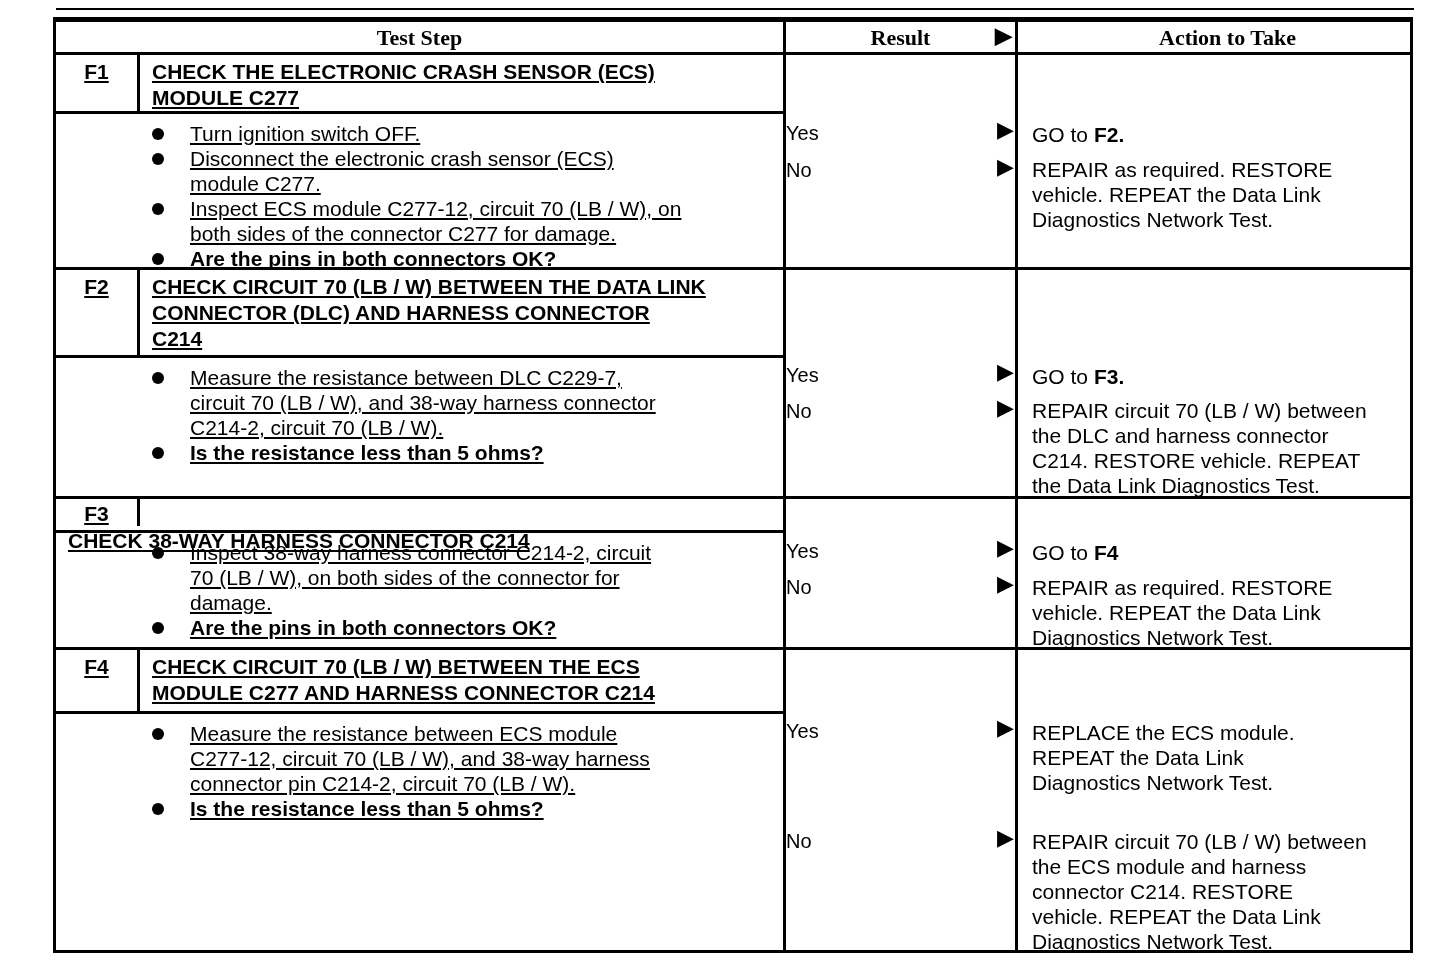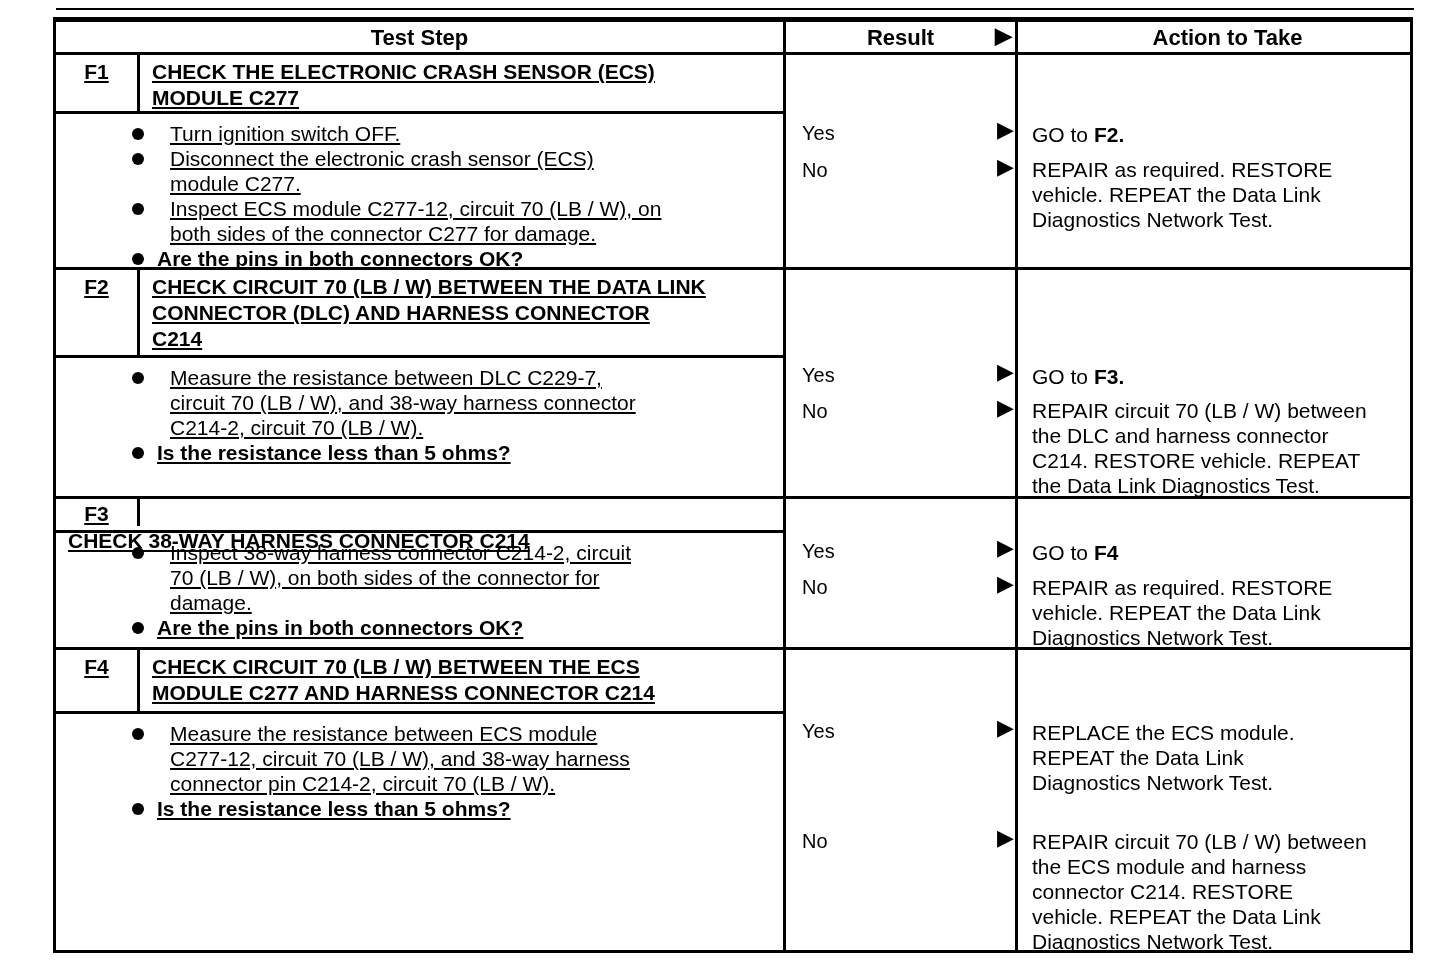--- a/index.html
+++ b/index.html
@@ -8,43 +8,43 @@
 
   .top-rule { position:absolute; left:56px; top:8px; width:1358px; height:2px; background:#000; }
 
   .dtable {
     position:absolute; left:53px; top:17px; width:1360px; height:936px;
     border:3px solid #000; border-top:5px solid #000;
     display:flex; flex-direction:column;
   }
 
   
-  .thead { display:flex; height:33px; border-bottom:3px solid #000; font-weight:bold; font-size:22px; }
+  .thead { display:flex; height:33px; border-bottom:3px solid #000; font-weight:bold; font-size:22px;font-family:Liberation Serif, serif; }
   .thead .hL { width:730px; border-right:3px solid #000; text-align:center; padding-top:3px; }
   .thead .hR { width:232px; border-right:3px solid #000; text-align:center; padding-top:3px; position:relative; }
   .thead .hA { flex:1; text-align:center; padding-top:3px;margin-left:27px; }
 
   
   .row { display:flex; border-bottom:3px solid #000;text-decoration:underline; }
   .row:last-child { border-bottom:none; flex:1; }
   .colL { width:730px; border-right:3px solid #000; display:flex; flex-direction:column; }
   .colR { width:232px; border-right:3px solid #000; position:relative; }
   .colA { flex:1; position:relative; }
 
   .trow { display:flex; border-bottom:3px solid #000; }
   .tlabel { width:84px; border-right:3px solid #000; font-weight:bold; font-size:21px; text-align:center; padding-top:5px; }
   .ttitle { flex:1; font-weight:bold; font-size:21px; line-height:26px; padding:4px 8px 0 12px; white-space:pre-line; }
 
   .bullets { padding-top:7px; }
-  .b { display:flex; padding-left:76px; font-size:21px; line-height:25px; }
+  .b { display:flex; padding-left:96px; font-size:21px; line-height:25px; }
   .b .dot { width:12px; height:12px; border-radius:50%; background:#000; margin-top:7px; flex:none; }
   .b .bt { margin-left:26px; white-space:pre-line; }
-  .b.q .bt { font-weight:bold;margin-left:13px; }
-
-  .res { position:absolute; left:16px; font-size:20px; line-height:22px; }
+  .b.q .bt { font-weight:bold; }
+
+  .res { position:absolute; left:0; font-size:20px; line-height:22px; }
   .arr { position:absolute; right:1px; font-size:22px; line-height:22px; }
   .harr { position:absolute; right:3px; top:2px; font-size:22px; line-height:24px; }
   .act { position:absolute; left:14px; right:4px; font-size:21px; line-height:25px; white-space:pre-line; }
   .act b { font-weight:bold; }
 </style>
 </head>
 <body>
 
 <div class="top-rule"></div>
 

